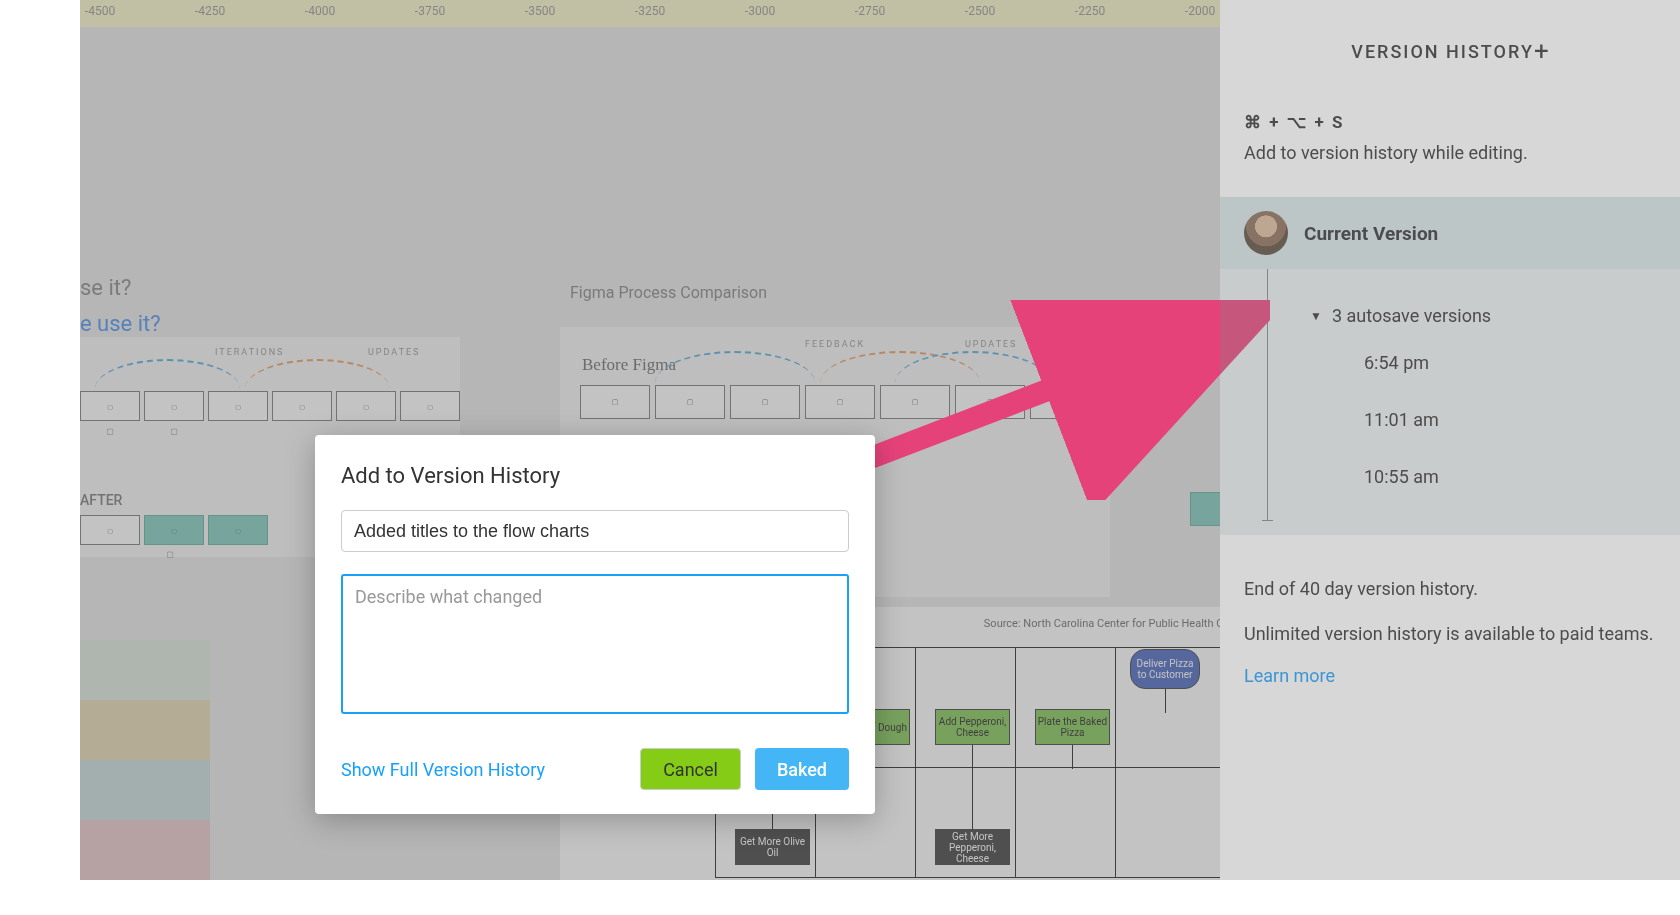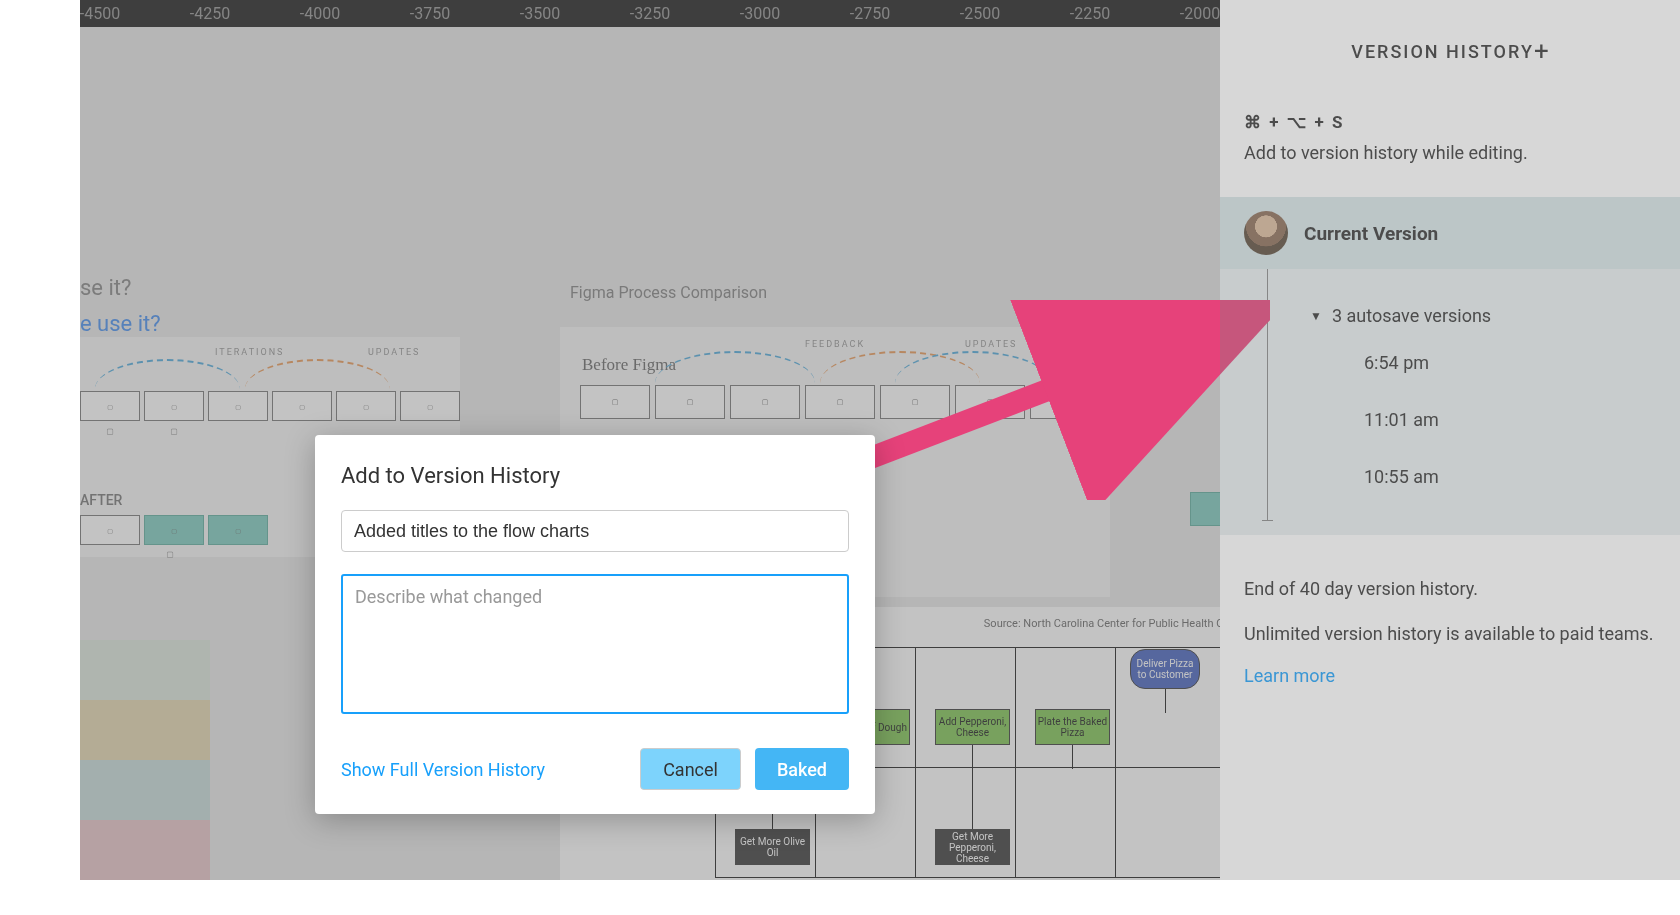--- a/index.html
+++ b/index.html
@@ -20,23 +20,23 @@
   background: #e7e7e7;
   overflow: hidden;
 }
 
 .ruler {
   position: absolute;
   left: 0;
   top: 0;
   height: 27px;
   width: 100%;
-  background: #000000;
-  display: flex;
-  font-size: 16px;
+  background: #fef9c3;
+  display: flex;
+  font-size: 12px;
   color: #888;
 }
 .ruler-tick {
   position: absolute;
   top: 4px;
   transform: translateX(-50%);
 }
 
 .canvas {
   position: absolute;
@@ -258,21 +258,21 @@
 .btn-group { display: flex; gap: 14px; }
 .btn {
   height: 42px;
   padding: 0 22px;
   border-radius: 4px;
   font-size: 18px;
   cursor: pointer;
   display: flex;
   align-items: center;
 }
-.btn-cancel { background: #7dd3fc; border: 1px solid #ccc; color: #333; }
+.btn-cancel { background: #84cc16; border: 1px solid #ccc; color: #333; }
 .btn-save { background: #44b6f5; border: none; color: #fff; font-weight: 500; }
 
 .arrow-ann {
   position: absolute;
   left: 780px;
   top: 300px;
   width: 490px;
   height: 200px;
   z-index: 50;
   pointer-events: none;

